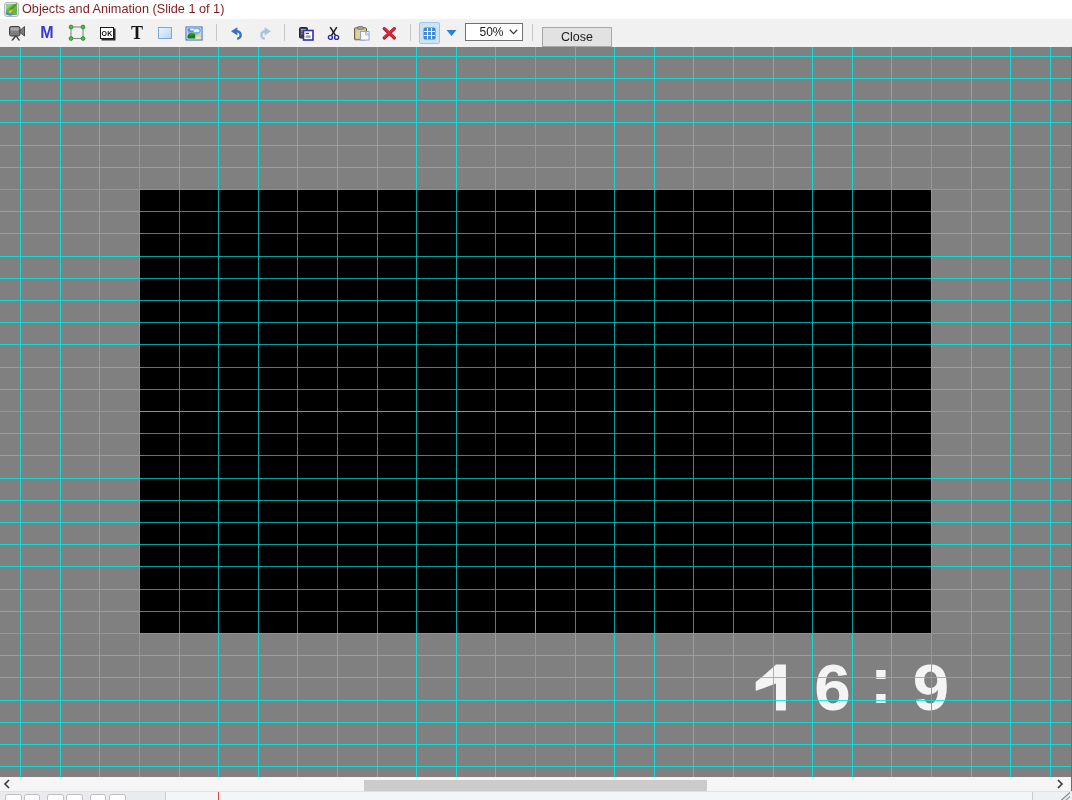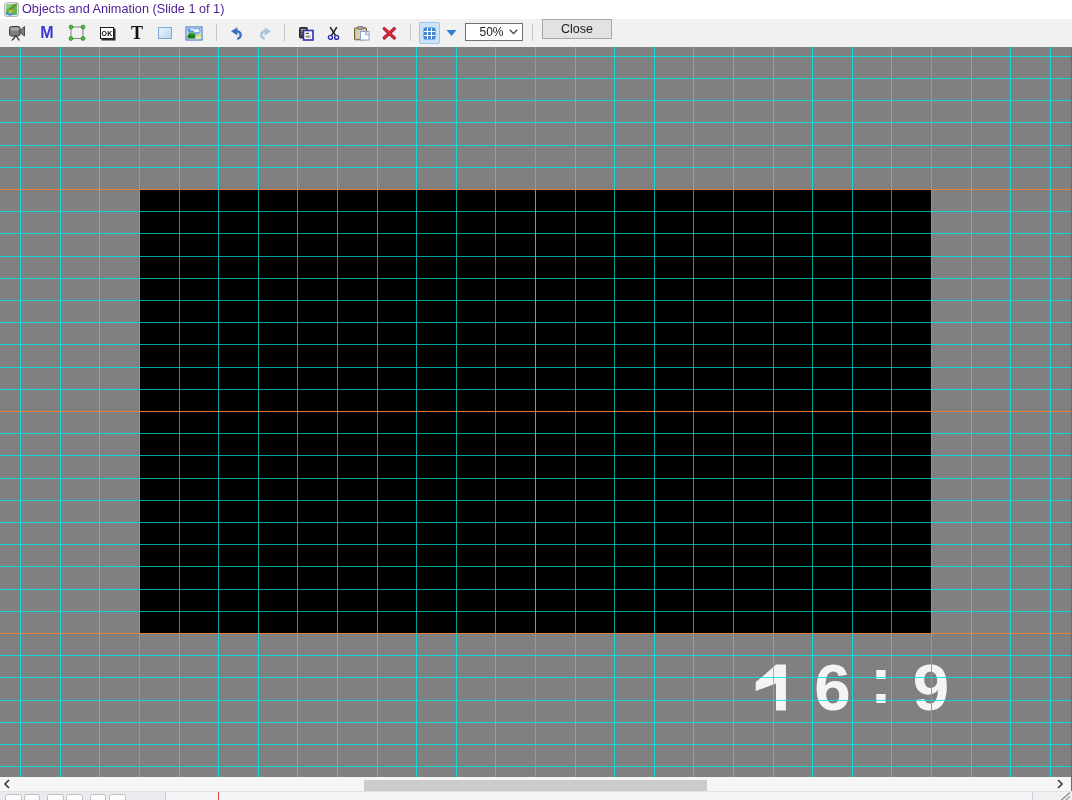--- a/index.html
+++ b/index.html
@@ -4,21 +4,21 @@
 <style>
   * { margin:0; padding:0; box-sizing:border-box; }
   html,body { width:1072px; height:800px; overflow:hidden; }
   body { font-family:"Liberation Sans", sans-serif; position:relative; background:#808080; }
   #window { position:absolute; left:0; top:0; width:1072px; height:800px; }
 
   
   #titlebar { position:absolute; left:0; top:0; width:1072px; height:19px; background:#ffffff; }
   #titlebar .appicon { position:absolute; left:4px; top:2px; width:15px; height:15px; }
   #titlebar .title { position:absolute; left:22px; top:0; height:19px; line-height:19px;
-                     font-size:12.7px; color:#4c1d95; white-space:pre; }
+                     font-size:12.7px; color:#7f1d1d; white-space:pre; }
 
   
   #toolbar { position:absolute; left:0; top:19px; width:1072px; height:28px; background:#f1f1f1; }
   .tbtn { position:absolute; top:0; height:28px; display:flex; align-items:center; justify-content:center; }
   .sep { position:absolute; top:5px; width:1px; height:17px; background:#c6c6c6; }
 
   .glyph-m { font-size:16px; font-weight:bold; color:#3737d2; font-family:"Liberation Sans",sans-serif; }
   .glyph-t { font-size:18px; font-weight:bold; color:#141414; font-family:"Liberation Serif",serif; }
 
   .okbtn { width:14px; height:12px; background:#ffffff; border:1px solid #1a1a1a;
@@ -31,21 +31,21 @@
 
   .gridbtn { position:absolute; left:418.5px; top:3px; width:21px; height:22px;
              background:#cde4f8; border:1px solid #9cc6ec; border-radius:2px;
              display:flex; align-items:center; justify-content:center; }
 
   .zoombox { position:absolute; left:465px; top:4px; width:58px; height:18px; background:#fff;
              border:1px solid #707070; display:flex; align-items:center; }
   .zoombox .zval { flex:1; text-align:center; font-size:12px; color:#1a1a1a; padding-left:8px; }
   .zoombox svg { margin-right:4px; }
 
-  .closebtn { position:absolute; left:542px; top:0; width:70px; height:20px;
+  .closebtn { position:absolute; left:542px; top:8px; width:70px; height:20px;
               background:#e2e2e2; border:1px solid #a8a8a8;
               display:flex; align-items:center; justify-content:center;
               font-size:12.5px; color:#1a1a1a; }
 
   
   #canvas { position:absolute; left:0; top:47px; width:1072px; height:730px; background:#808080; }
   #canvas svg { position:absolute; left:0; top:0; }
   #canvas-svg text { font-family:"Liberation Sans", sans-serif; font-weight:bold; }
 
   

